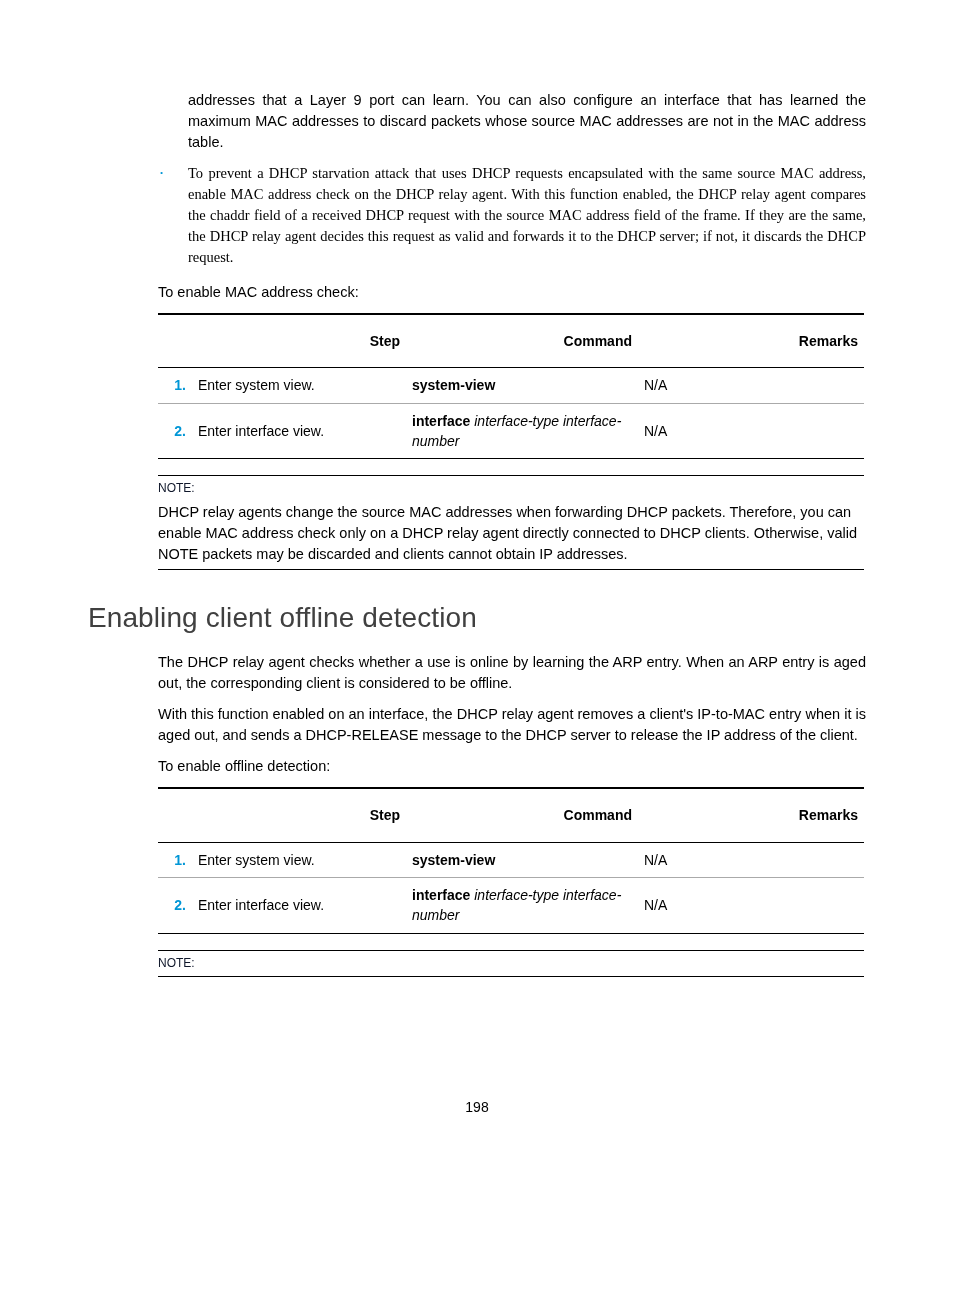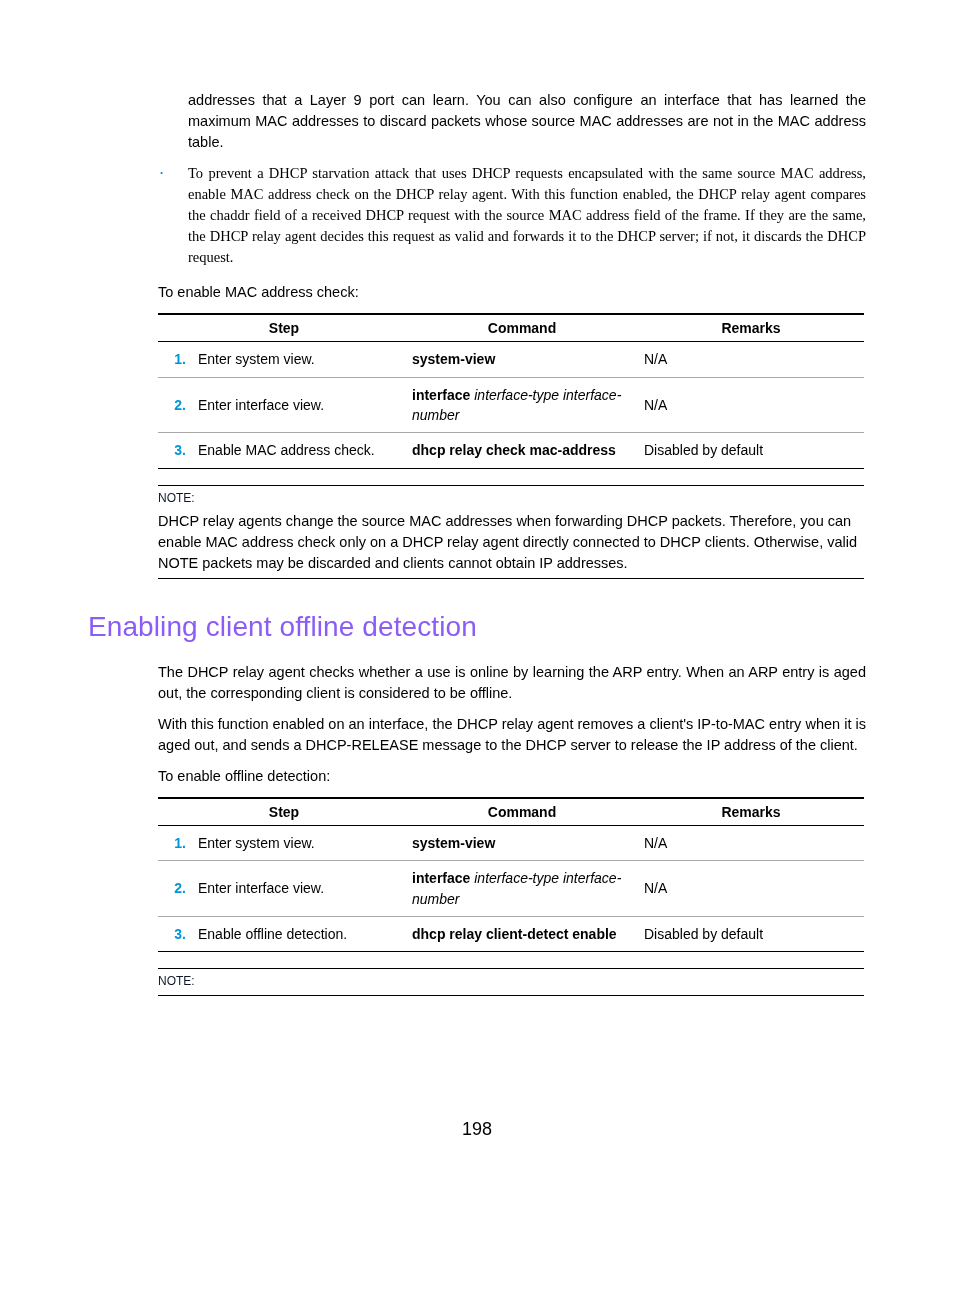--- a/index.html
+++ b/index.html
@@ -33,38 +33,38 @@
       position: absolute;
       left: 72px;
       top: 4px;
       color: #0096d6;
       font-size: 9px;
     }
     h1 {
       font-family: Arial, sans-serif;
       font-weight: 400;
       font-size: 28px;
-      color: #8b5cf6;
+      color: #404040;
       margin: 28px 0 14px 0;
       letter-spacing: 0.1px;
     }
     table.cmd {
       width: 706px;
       margin-left: 70px;
       border-collapse: collapse;
       margin-top: 6px;
       margin-bottom: 16px;
       font-size: 14px;
     }
     table.cmd thead th {
-      text-align: center;
+      text-align: right;
       font-weight: bold;
       border-top: 2px solid #000;
       border-bottom: 1px solid #000;
-      padding: 3px 6px;
+      padding: 16px 6px;
     }
     table.cmd thead th:first-child { padding-left: 10px; }
     table.cmd tbody td {
       border-bottom: 1px solid #aaa;
       padding: 7px 6px;
       vertical-align: middle;
     }
     table.cmd tbody tr:last-child td {
       border-bottom: 1px solid #000;
     }
@@ -92,21 +92,21 @@
       margin: 4px 0 4px 0;
     }
     .note-body {
       font-size: 14.5px;
       line-height: 1.45;
       margin: 0 0 4px 0;
       text-align: left;
     }
     .page-num {
       text-align: center;
-      font-size: 18px;
+      font-size: 14px;
       margin-top: 120px;
     }
     col.c1 { width: 248px; }
     col.c2 { width: 232px; }
     col.c3 { width: auto; }
   </style>
 </head>
 <body>
 
 <p class="indent2">addresses that a Layer 9 port can learn. You can also configure an interface that has learned the maximum MAC addresses to discard packets whose source MAC addresses are not in the MAC address table.</p>
@@ -134,25 +134,20 @@
     <tr>
       <td class="step-cell"><span class="step-num">1.</span><span>Enter system view.</span></td>
       <td><span class="bold">system-view</span></td>
       <td>N/A</td>
     </tr>
     <tr>
       <td class="step-cell"><span class="step-num">2.</span><span>Enter interface view.</span></td>
       <td><span class="bold">interface</span><span class="italic"> interface-type interface-number</span></td>
       <td>N/A</td>
     </tr>
-    <tr>
-      <td class="step-cell"><span class="step-num">3.</span><span>Enable MAC address check.</span></td>
-      <td><span class="bold">dhcp relay check mac-address</span></td>
-      <td>Disabled by default</td>
-    </tr>
   </tbody>
 </table>
 
 <div class="note-region">
   <hr class="note-hr">
   <div class="note-label">NOTE:</div>
   <div class="note-body">DHCP relay agents change the source MAC addresses when forwarding DHCP packets. Therefore, you can enable MAC address check only on a DHCP relay agent directly connected to DHCP clients. Otherwise, valid NOTE packets may be discarded and clients cannot obtain IP addresses.</div>
   <hr class="note-hr">
 </div>
 
@@ -179,25 +174,20 @@
     <tr>
       <td class="step-cell"><span class="step-num">1.</span><span>Enter system view.</span></td>
       <td><span class="bold">system-view</span></td>
       <td>N/A</td>
     </tr>
     <tr>
       <td class="step-cell"><span class="step-num">2.</span><span>Enter interface view.</span></td>
       <td><span class="bold">interface</span><span class="italic"> interface-type interface-number</span></td>
       <td>N/A</td>
     </tr>
-    <tr>
-      <td class="step-cell"><span class="step-num">3.</span><span>Enable offline detection.</span></td>
-      <td><span class="bold">dhcp relay client-detect enable</span></td>
-      <td>Disabled by default</td>
-    </tr>
   </tbody>
 </table>
 
 <div class="note-region">
   <hr class="note-hr">
   <div class="note-label">NOTE:</div>
   <hr class="note-hr">
 </div>
 
 <div class="page-num">198</div>

